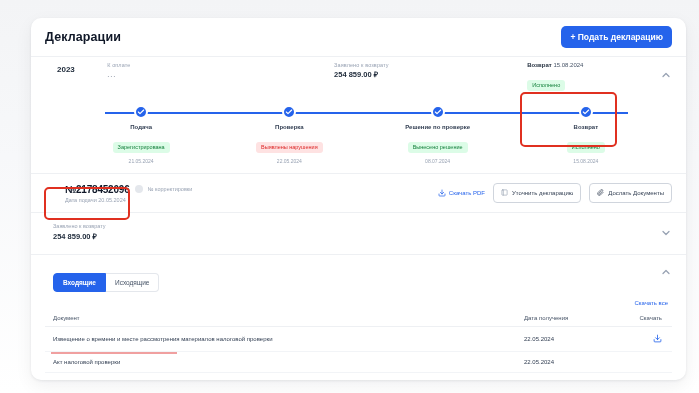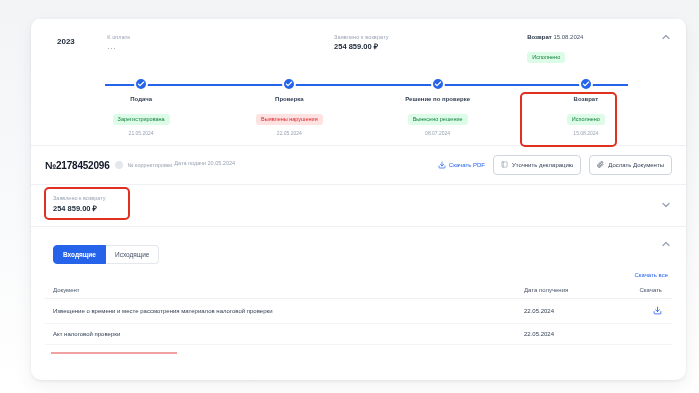--- a/index.html
+++ b/index.html
@@ -50,21 +50,21 @@
     padding: 6px 9px;
     cursor: pointer;
     white-space: nowrap;
   }
 
   
   .sec {
     border-top: 1px solid #eef0f3;
     position: relative;
   }
-  .sec-1 { padding: 10px 14px 16px 14px; }
+  .sec-1 { padding: 0 14px 16px 14px; }
 
   .summary-row {
     display: flex; align-items: flex-start;
     padding-left: 12px;
   }
   .sum-year {
     font-size: 8px; font-weight: bold; color: #1d2939;
     width: 52px; padding-top: 8px;
   }
   .sum-block { padding-top: 4px; }
@@ -145,21 +145,21 @@
     height: 2px;
     background: #f0a0a0;
     pointer-events: none;
   }
 
   
   .sec-2 {
     padding: 9px 14px 9px 14px;
     display: flex; align-items: center; justify-content: space-between;
   }
-  .decl-left { display: flex; flex-direction: row; gap: 2px; }
+  .decl-left { display: flex; flex-direction: column; gap: 2px; padding-left: 20px; }
   .decl-num-line { display: flex; align-items: center; gap: 5px; }
   .decl-num { font-size: 10px; font-weight: bold; color: #101828; letter-spacing: -.2px; }
   .decl-badge-icon {
     width: 8px; height: 8px; border-radius: 50%;
     background: #e4e7ec; display: inline-block;
   }
   .decl-corr { font-size: 5.5px; color: #98a2b3; }
   .decl-sub { font-size: 5.5px; color: #98a2b3; }
 
   .decl-actions { display: flex; align-items: center; gap: 8px; }
@@ -225,20 +225,24 @@
   .dl-icon svg { width: 9px; height: 9px; display: block; margin-left: auto; }
 </style>
 </head>
 <body>
 
 <div id="root">
   <div class="backdrop"></div>
 
   <div class="card">
 
+    <div class="card-header">
+      <div class="page-title">Декларации</div>
+      <button class="btn-primary">+ Подать декларацию</button>
+    </div>
 
     <div class="sec sec-1">
 
       <div class="chev" style="top:12px">
         <svg viewBox="0 0 24 24" fill="none" stroke="currentColor" stroke-width="2.5" stroke-linecap="round" stroke-linejoin="round">
             <polyline points="18 15 12 9 6 15"></polyline>
           </svg>
       </div>
 
       <div class="summary-row">

